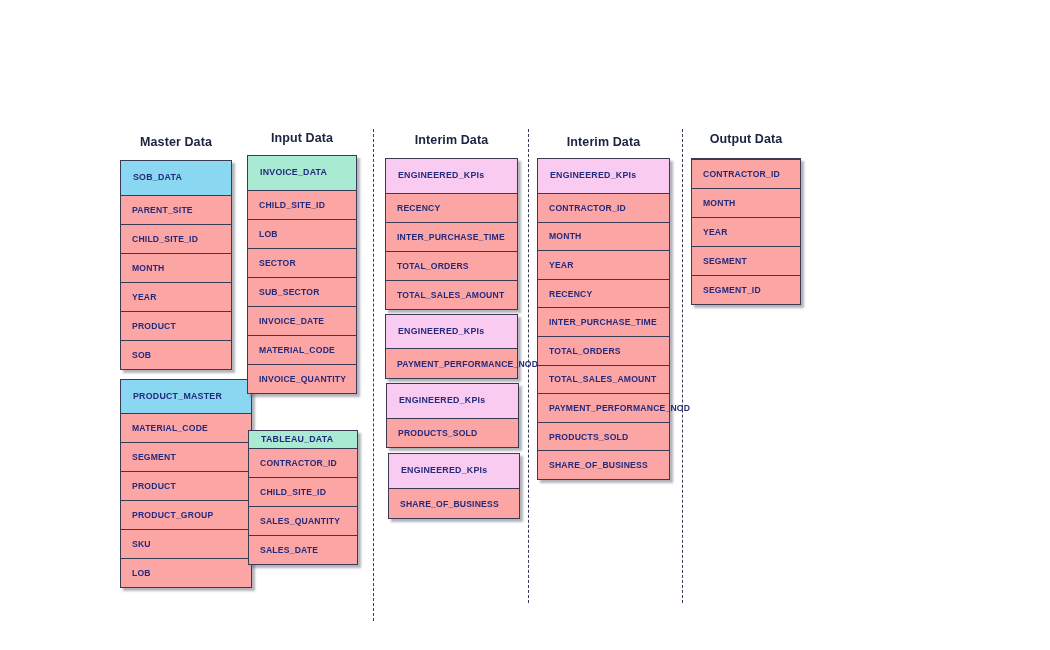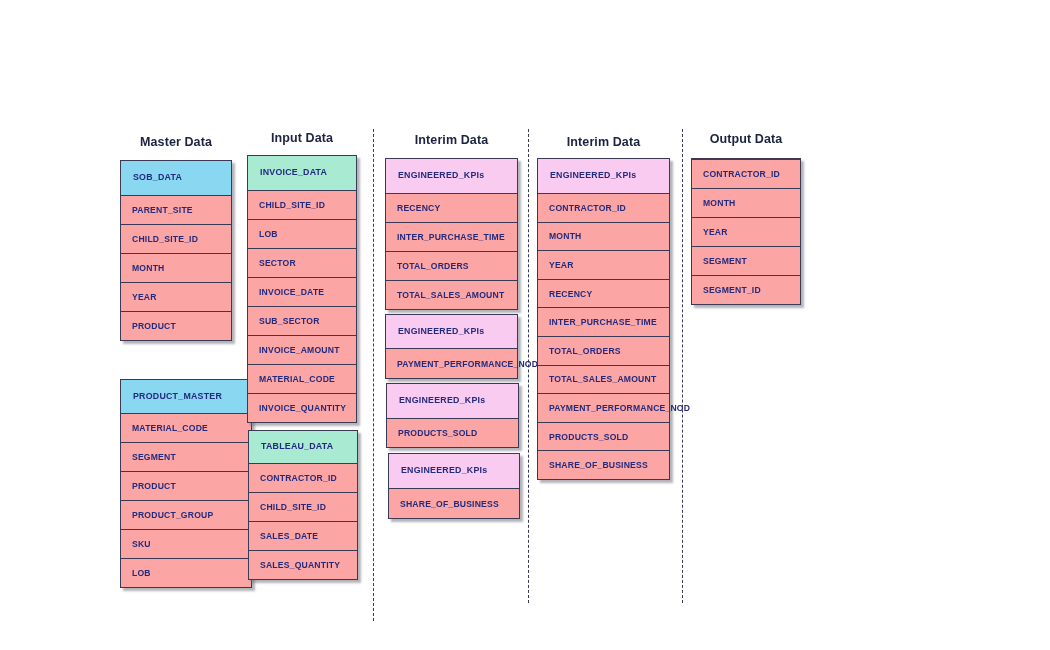--- a/index.html
+++ b/index.html
@@ -19,21 +19,21 @@
   .th{
     display:flex;align-items:center;box-sizing:border-box;
     padding:0 8px 0 12px;font-size:8.8px;font-weight:700;color:#232a7c;
     letter-spacing:0.25px;line-height:1.55;word-break:break-all;
   }
   .tr{
     display:flex;align-items:center;box-sizing:border-box;height:29px;
     padding:0 6px 0 11px;font-size:8.6px;font-weight:600;color:#232a7c;
     letter-spacing:0.2px;white-space:nowrap;border-top:1.5px solid #3a3a55;
   }
-  .h34{height:34px}.h33{height:33px}.h32{height:32px}.h43{height:43px}
+  .h34{height:34px}.h33{height:33px}.h32{height:17px}.h43{height:43px}
   .rw30 .tr{height:30px}
   .rw286 .tr{height:28.6px}
   .hdr-blue{background:#89d7f1}
   .hdr-mint{background:#a8ead2}
   .hdr-pink{background:#f9cbf0}
   .hdr-yellow{background:#f4ee8d}
   .vline{
     position:absolute;width:0;border-left:1.6px dashed #3a3a55;
   }
 </style>
@@ -52,50 +52,50 @@
   <div class="vline" style="left:528px;top:129px;height:474px"></div>
   <div class="vline" style="left:682px;top:129px;height:474px"></div>
 
   <div class="tbl" style="left:120px;top:160px;width:112px">
     <div class="th h34 hdr-blue">SOB_DATA</div>
     <div class="tr">PARENT_SITE</div>
     <div class="tr">CHILD_SITE_ID</div>
     <div class="tr">MONTH</div>
     <div class="tr">YEAR</div>
     <div class="tr">PRODUCT</div>
+    <div class="tr">SOB</div>
   </div>
 
   <div class="tbl" style="left:120px;top:379px;width:132px">
     <div class="th h33 hdr-blue">PRODUCT_MASTER</div>
     <div class="tr">MATERIAL_CODE</div>
     <div class="tr">SEGMENT</div>
     <div class="tr">PRODUCT</div>
     <div class="tr">PRODUCT_GROUP</div>
     <div class="tr">SKU</div>
     <div class="tr">LOB</div>
   </div>
 
   <div class="tbl" style="left:247px;top:155px;width:110px">
     <div class="th h34 hdr-mint">INVOICE_DATA</div>
     <div class="tr">CHILD_SITE_ID</div>
     <div class="tr">LOB</div>
     <div class="tr">SECTOR</div>
+    <div class="tr">SUB_SECTOR</div>
     <div class="tr">INVOICE_DATE</div>
-    <div class="tr">SUB_SECTOR</div>
-    <div class="tr">INVOICE_AMOUNT</div>
     <div class="tr">MATERIAL_CODE</div>
     <div class="tr">INVOICE_QUANTITY</div>
   </div>
 
   <div class="tbl" style="left:248px;top:430px;width:110px">
     <div class="th h32 hdr-mint">TABLEAU_DATA</div>
     <div class="tr">CONTRACTOR_ID</div>
     <div class="tr">CHILD_SITE_ID</div>
+    <div class="tr">SALES_QUANTITY</div>
     <div class="tr">SALES_DATE</div>
-    <div class="tr">SALES_QUANTITY</div>
   </div>
 
   <div class="tbl" style="left:385px;top:158px;width:133px">
     <div class="th h34 hdr-pink">ENGINEERED_KPIs</div>
     <div class="tr">RECENCY</div>
     <div class="tr">INTER_PURCHASE_TIME</div>
     <div class="tr">TOTAL_ORDERS</div>
     <div class="tr">TOTAL_SALES_AMOUNT</div>
   </div>
 

